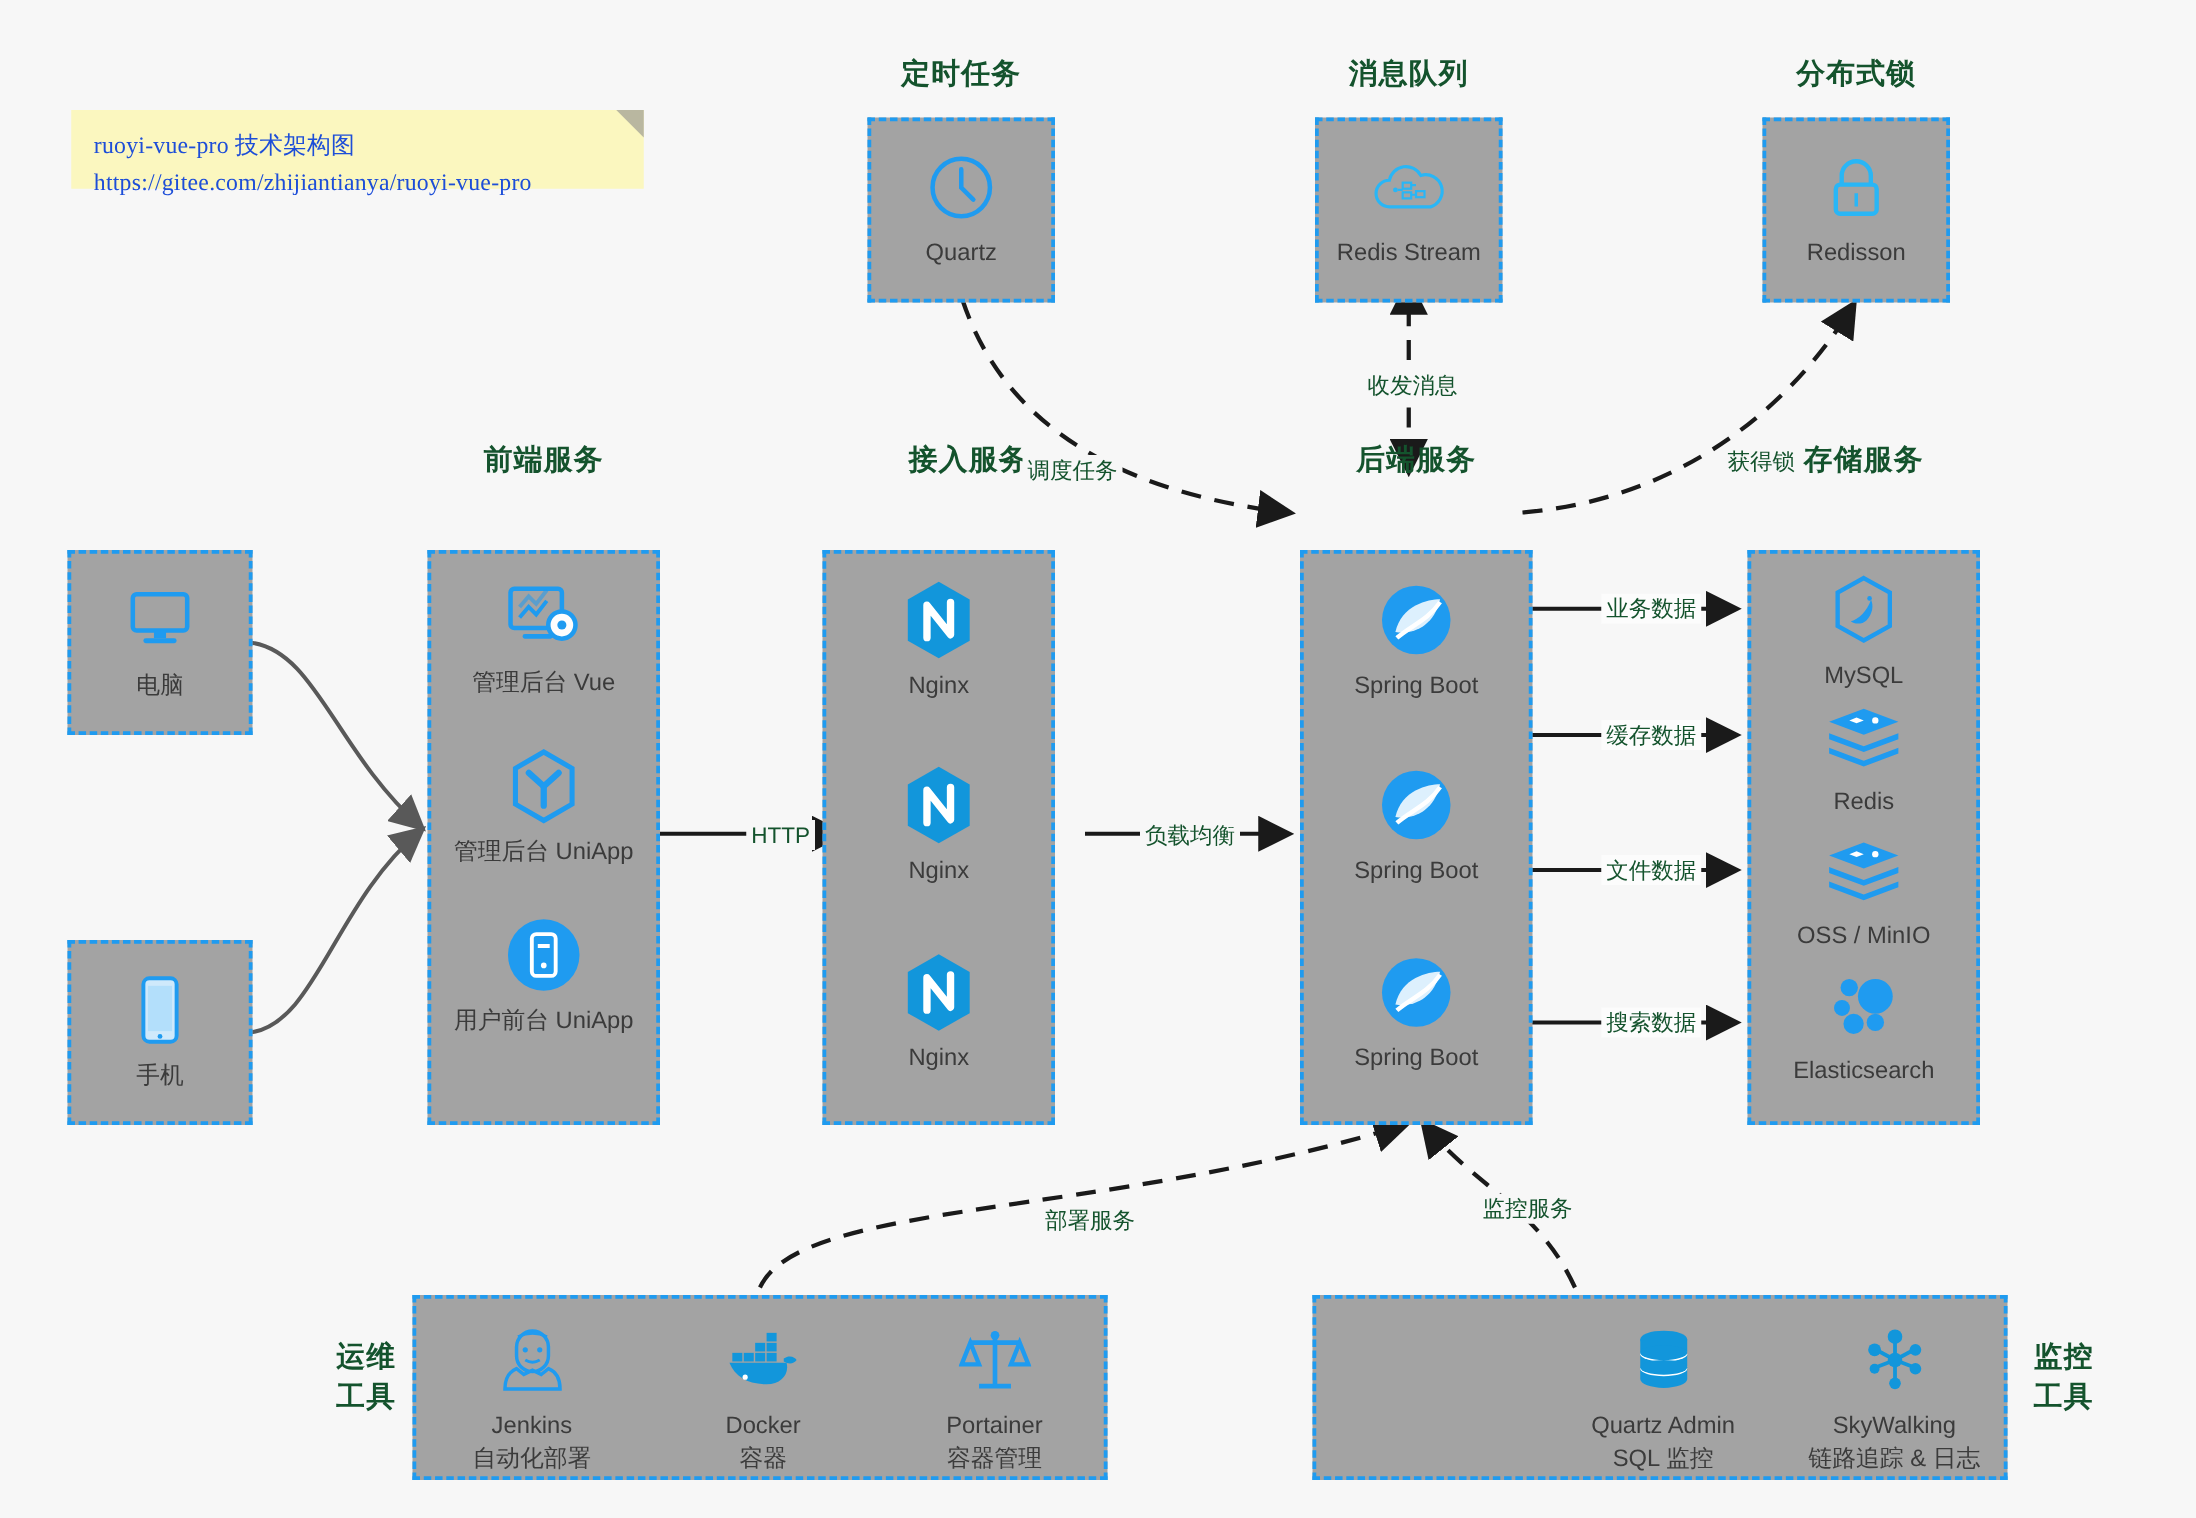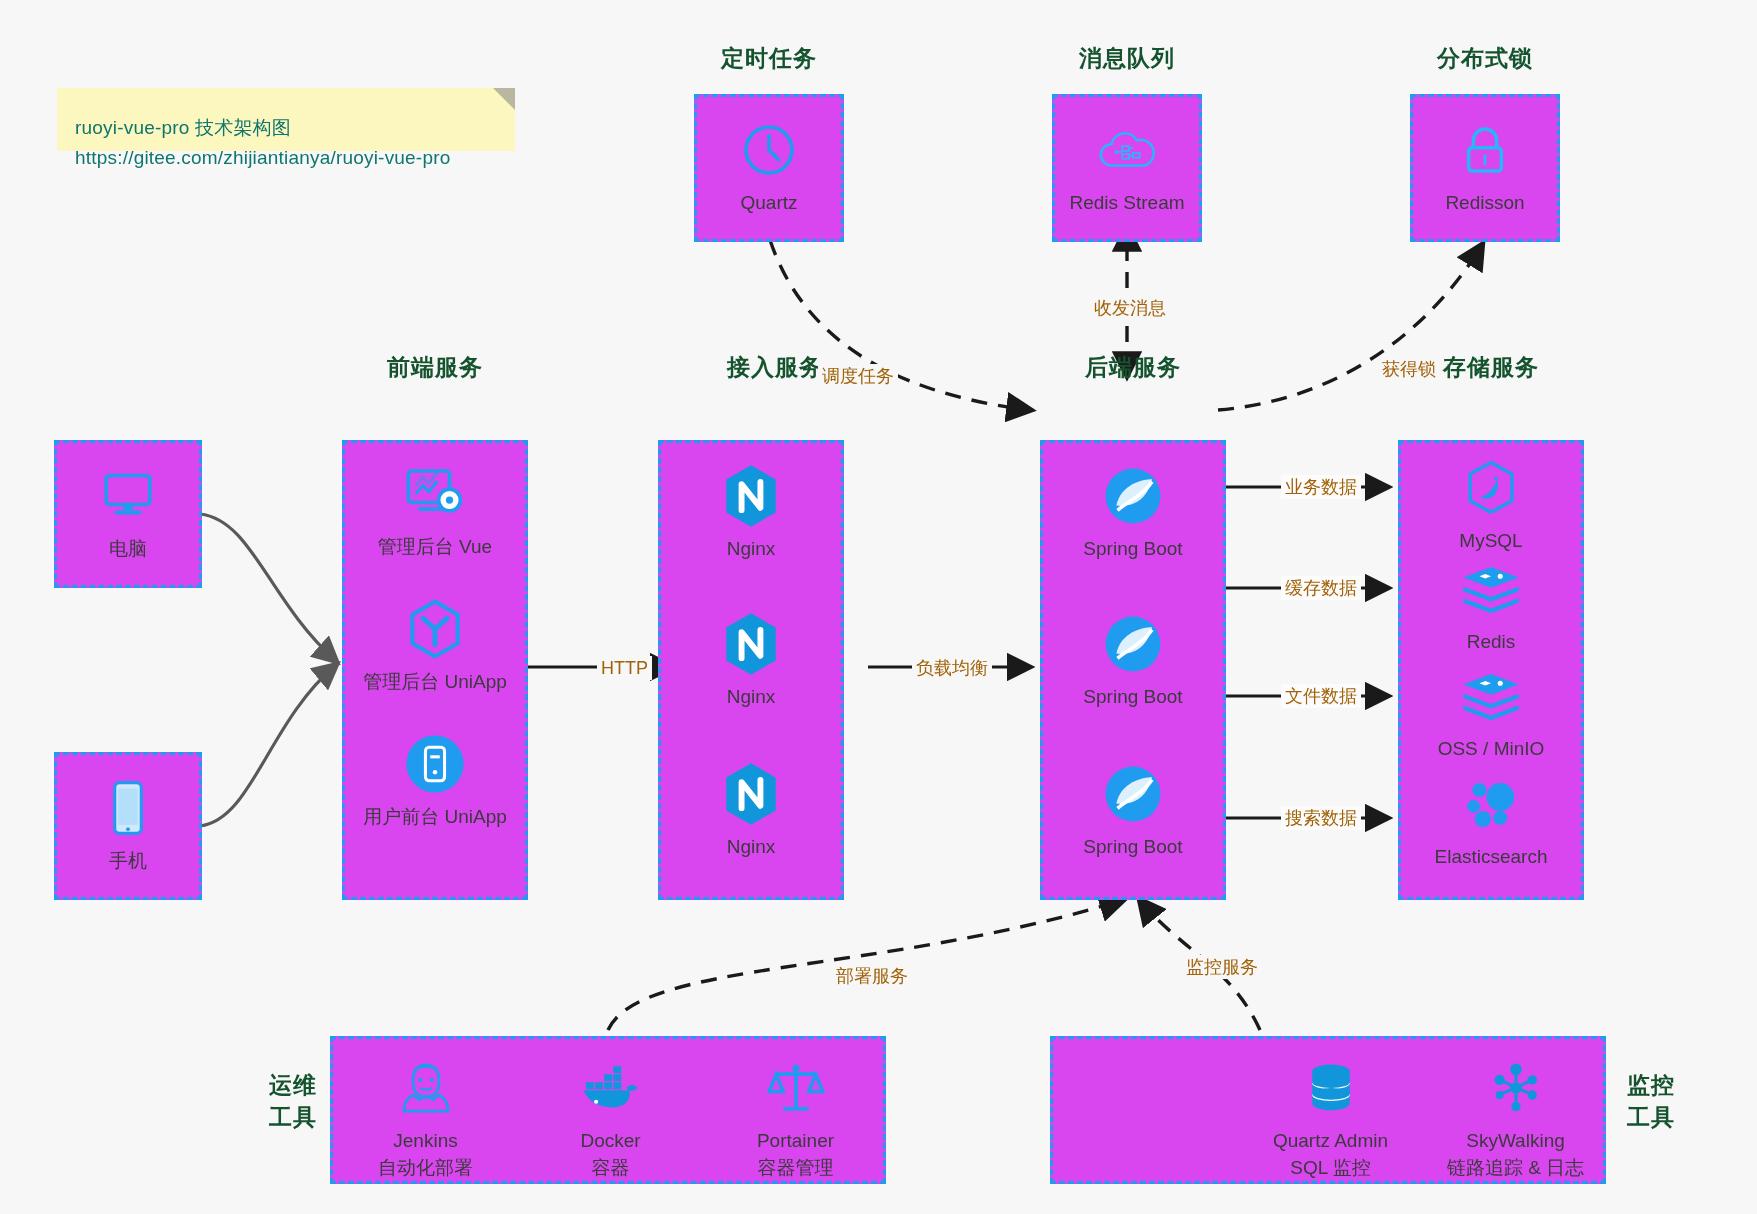--- a/index.html
+++ b/index.html
@@ -12,37 +12,38 @@
     color:#3b3b3b;
   }
   #canvas{position:absolute;left:0;top:0;width:1757px;height:1214px;}
   svg.edges{position:absolute;left:0;top:0;width:1757px;height:1214px;pointer-events:none;}
 
   
   .note{
     position:absolute;left:57px;top:88px;width:458px;height:63px;
     background:#fbf7bf;
     box-sizing:border-box;
-    padding:25px 18px 0 18px;
-    font-size:19px;line-height:30px;color:#0f766e;
+    padding:14px 18px 0 18px;
+    font-size:19px;line-height:30px;color:#1d4ed8;
     letter-spacing:.2px;
+    font-family:Liberation Serif, serif;
   }
   .note .fold{
     position:absolute;right:0;top:0;width:0;height:0;
     border-left:22px solid transparent;
     border-top:22px solid #b9b7a0;
   }
   .note div{white-space:nowrap;}
 
   
   .box{
     position:absolute;
     box-sizing:border-box;
     border:3px dashed #1f9bf0;
-    background:#d946ef;
+    background:#a3a3a3;
   }
   .grp-title{
     position:absolute;
     color:#14532d;
     font-weight:bold;
     font-size:23px;
     text-align:center;
     white-space:nowrap;
     letter-spacing:1px;
   }
@@ -62,21 +63,21 @@
   }
   .node .lbl{
     font-size:19px;color:#3b3b3b;margin-top:9px;line-height:25px;white-space:nowrap;
   }
   .node .lbl.two{line-height:26px;}
 
   
   .etxt{
     position:absolute;
     background:#f7f7f7;
-    font-size:18px;color:#a16207;
+    font-size:18px;color:#14532d;
     padding:1px 4px;
     white-space:nowrap;
     line-height:22px;
   }
   .etxt.white{background:#fcfcfc;}
 </style>
 </head>
 <body>
 
 <div id="canvas">

